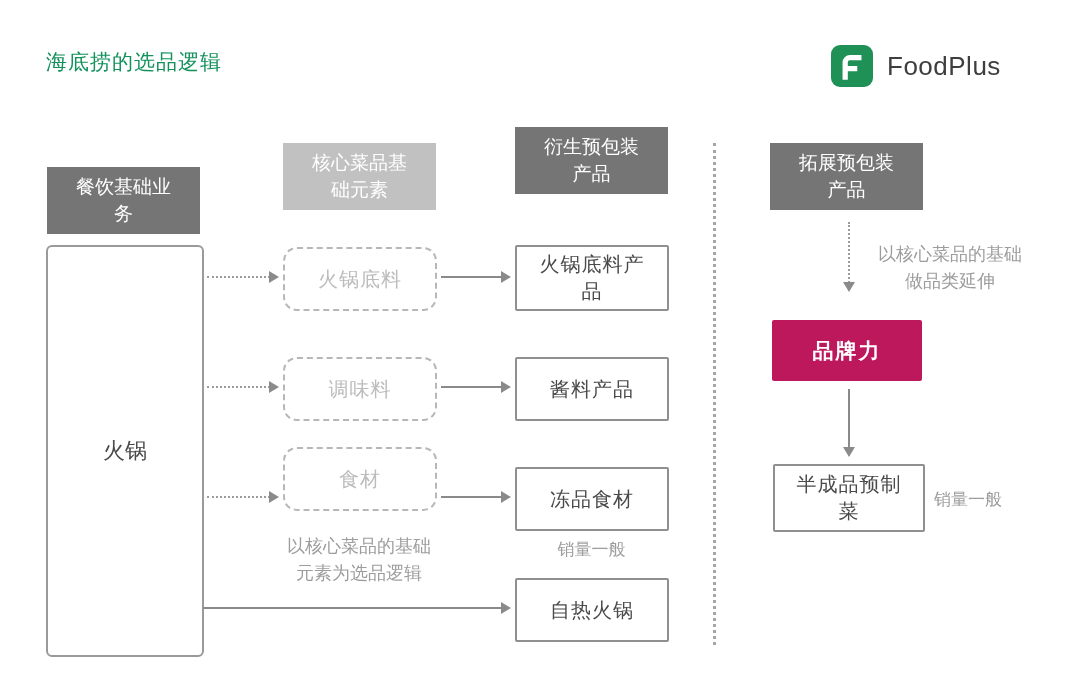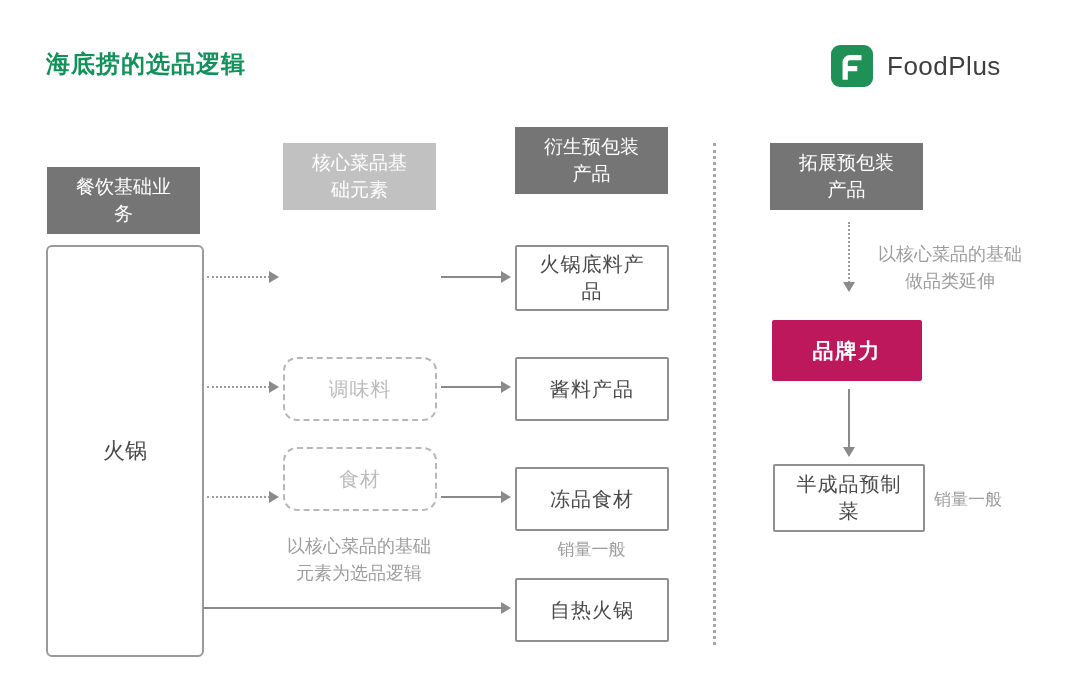--- a/index.html
+++ b/index.html
@@ -3,21 +3,21 @@
 <meta charset="utf-8">
 <style>
   html,body{margin:0;padding:0;background:#fff;}
   .page{
     position:relative;width:1068px;height:680px;background:#ffffff;overflow:hidden;
     font-family:"Liberation Sans","DejaVu Sans",sans-serif;color:#4a4a4a;
   }
   .abs{position:absolute;}
 
   
-  .title{left:46px;top:48px;font-size:24px;font-weight:bold;color:#12915a;letter-spacing:1px;}
+  .title{left:46px;top:48px;font-size:21px;font-weight:normal;color:#12915a;letter-spacing:1px;}
 
   
   .logo{left:831px;top:45px;display:flex;align-items:center;gap:14px;}
   .logo-badge{width:42px;height:42px;background:#1f9156;border-radius:9px;display:flex;align-items:center;justify-content:center;}
   .logo-text{font-size:26px;color:#3e3e3e;font-weight:500;letter-spacing:0.5px;}
 
   
   .hdr{width:153px;height:67px;display:flex;flex-direction:column;align-items:center;justify-content:center;
        color:#ffffff;font-size:19px;line-height:1.4;text-align:center;}
   .hdr-dark{background:#767575;}
@@ -109,20 +109,23 @@
     <span>拓展预包装</span>
     <span>产品</span>
   </div>
 
   <div class="abs divider"></div>
 
   <div class="abs node-hotpot">
     <span>火锅</span>
   </div>
 
+  <div class="abs node-dashed dash1">
+    <span>火锅底料</span>
+  </div>
   <div class="abs node-dashed dash2">
     <span>调味料</span>
   </div>
   <div class="abs node-dashed dash3">
     <span>食材</span>
   </div>
 
   <div class="abs caption cap-core">
     <div>以核心菜品的基础</div>
     <div>元素为选品逻辑</div>

